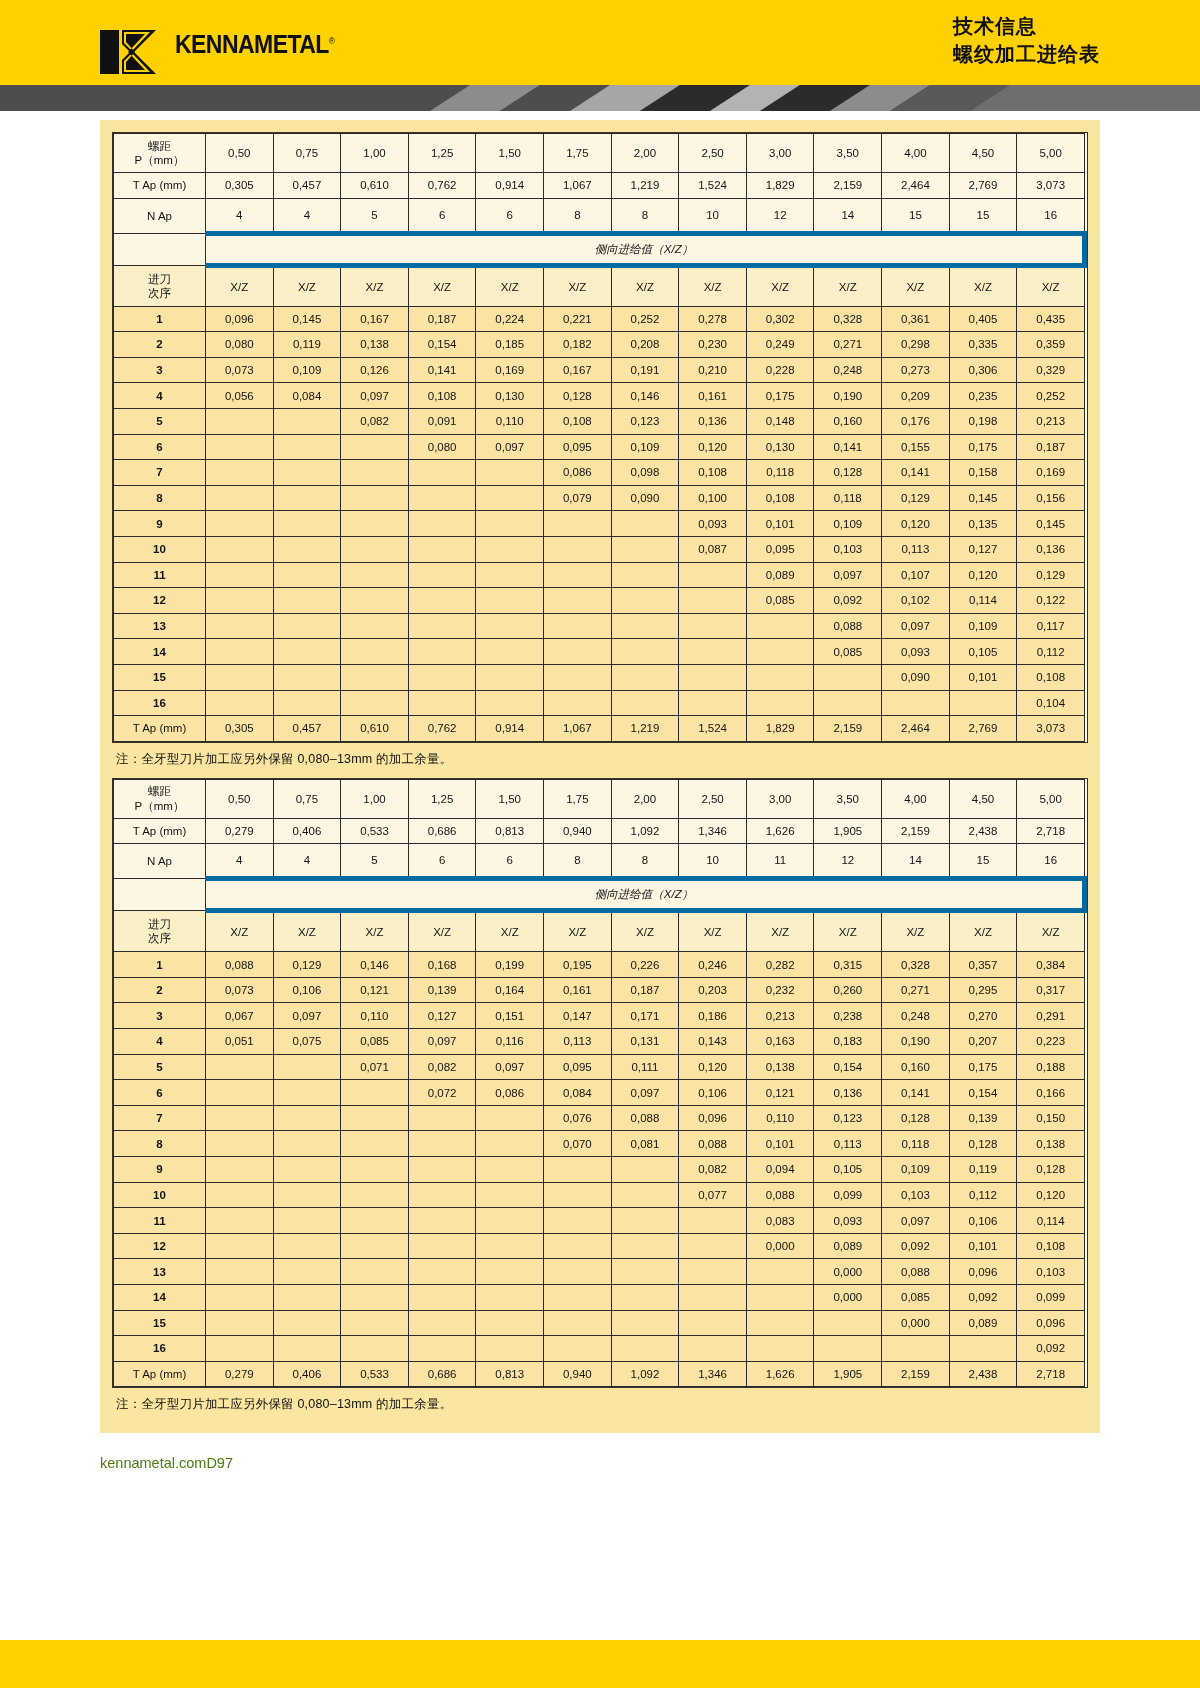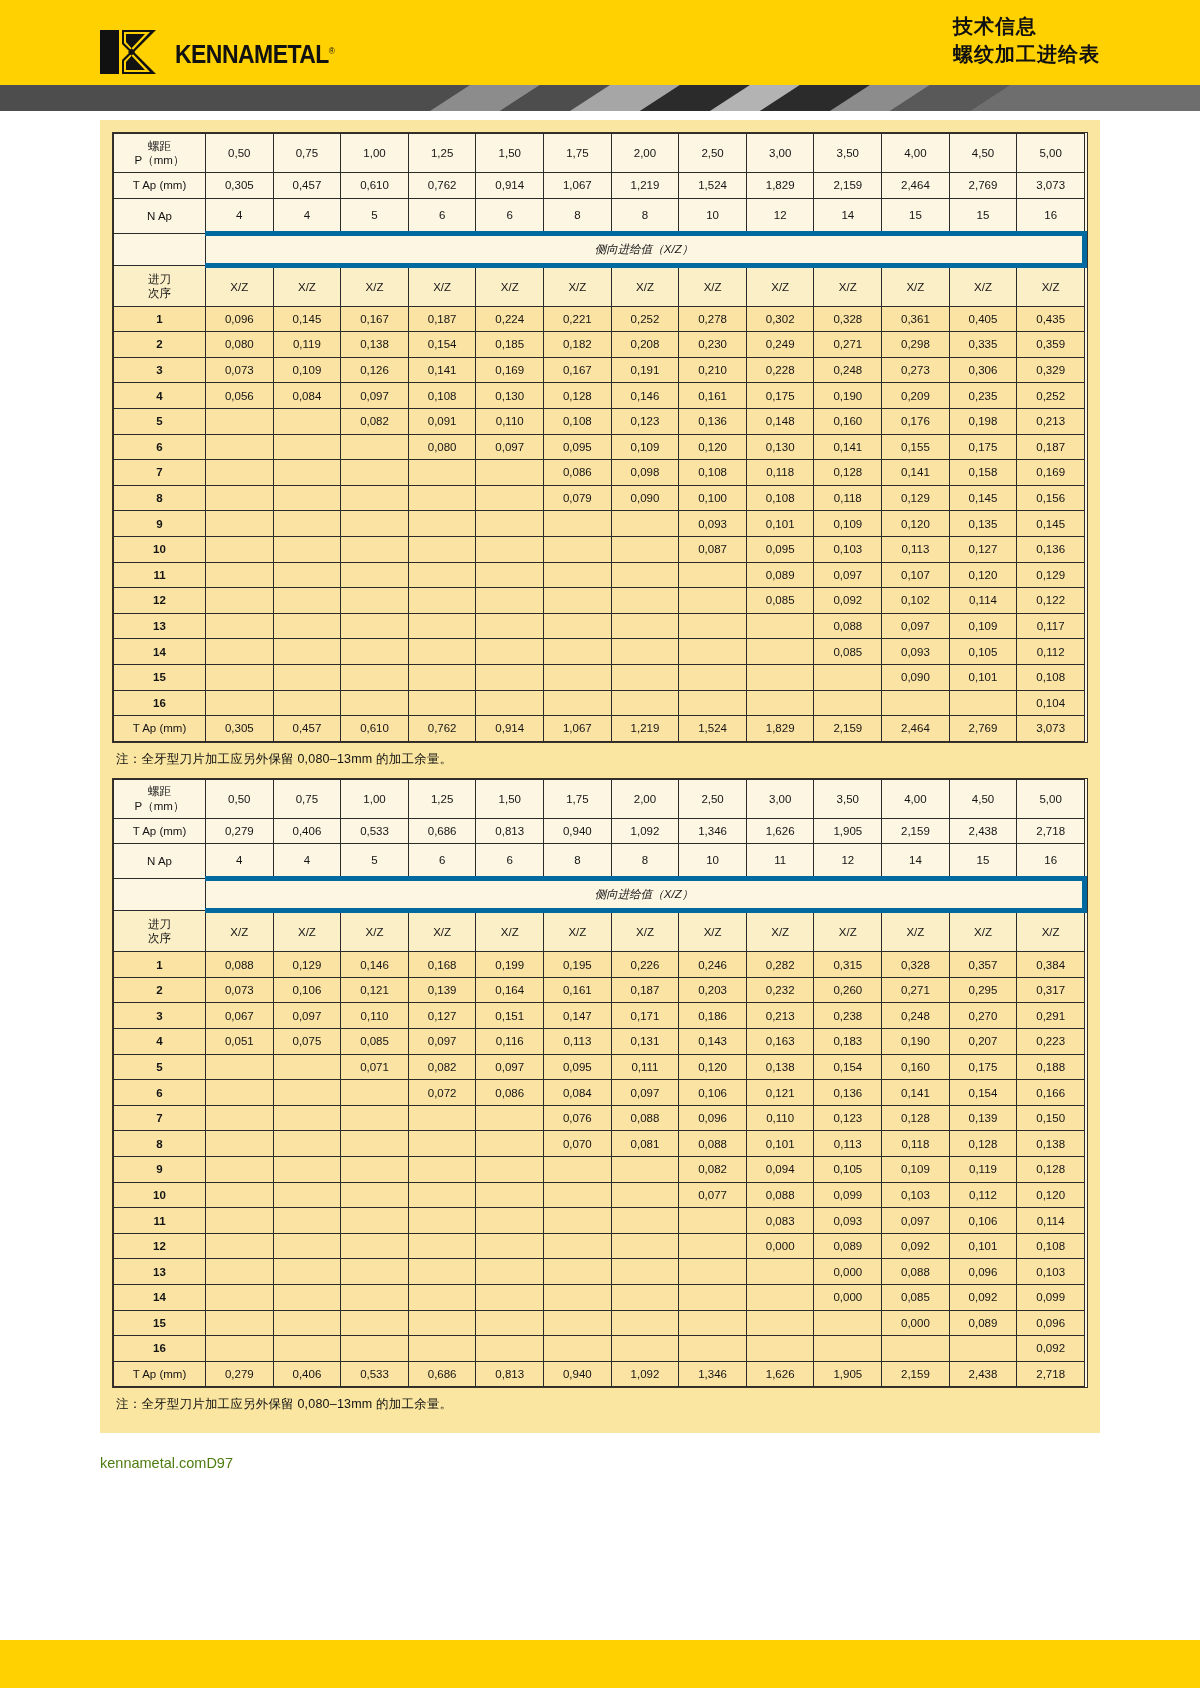--- a/index.html
+++ b/index.html
@@ -20,21 +20,20 @@
   .header {
     position: relative;
     height: 85px;
     background: #FFD100;
   }
   .logo {
     position: absolute;
     left: 100px;
     top: 30px;
     display: flex;
-    align-items: center;
     gap: 7px;
   }
   .logo-mark { display: block; }
   .logo-word {
     font-family: "Liberation Sans", sans-serif;
     font-weight: bold;
     font-size: 25px;
     letter-spacing: -0.6px;
     color: #111111;
     transform: scaleX(0.92);

